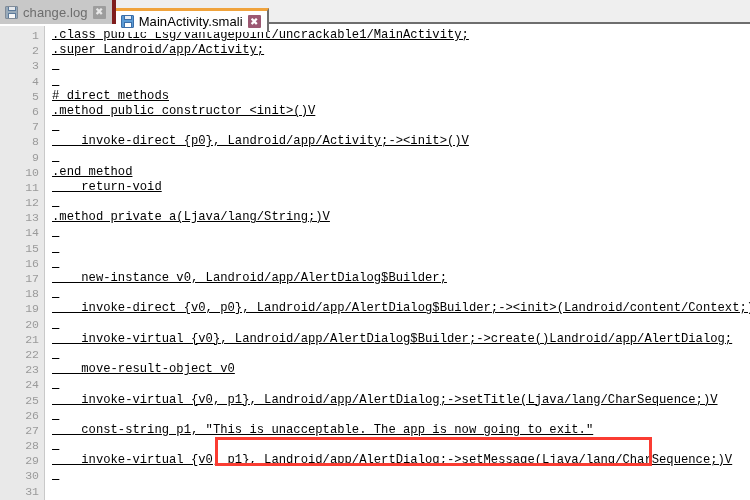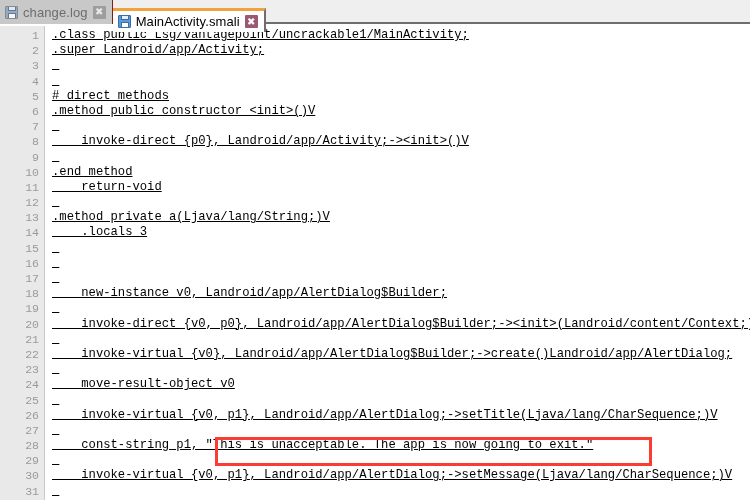--- a/index.html
+++ b/index.html
@@ -42,21 +42,21 @@
     font-family: "Liberation Sans", sans-serif;
     font-size: 13px;
     position: relative;
     user-select: none;
     white-space: nowrap;
   }
 
   .tab.inactive {
     background: #c8c8c8;
     color: #6d6d6d;
-    border-right: 1px solid #7f1d1d;
+    border-right: 4px solid #7f1d1d;
   }
 
   .tab.active {
     background: #ffffff;
     color: #000000;
     border-top: 3px solid #f0a33c;
     border-right: 2px solid #6e6e6e;
     margin-top: 8px;
     z-index: 3;
   }
@@ -280,21 +280,20 @@
           <div class="codeline">&nbsp;</div>
           <div class="codeline"># direct methods</div>
           <div class="codeline">.method public constructor &lt;init&gt;()V</div>
           <div class="codeline">&nbsp;</div>
           <div class="codeline">    invoke-direct {p0}, Landroid/app/Activity;-&gt;&lt;init&gt;()V</div>
           <div class="codeline">&nbsp;</div>
           <div class="codeline">.end method</div>
           <div class="codeline">    return-void</div>
           <div class="codeline">&nbsp;</div>
           <div class="codeline">.method private a(Ljava/lang/String;)V</div>
-          <div class="codeline">    .locals 3</div>
           <div class="codeline">&nbsp;</div>
           <div class="codeline">&nbsp;</div>
           <div class="codeline">&nbsp;</div>
           <div class="codeline">    new-instance v0, Landroid/app/AlertDialog$Builder;</div>
           <div class="codeline">&nbsp;</div>
           <div class="codeline">    invoke-direct {v0, p0}, Landroid/app/AlertDialog$Builder;-&gt;&lt;init&gt;(Landroid/content/Context;)V</div>
           <div class="codeline">&nbsp;</div>
           <div class="codeline">    invoke-virtual {v0}, Landroid/app/AlertDialog$Builder;-&gt;create()Landroid/app/AlertDialog;</div>
           <div class="codeline">&nbsp;</div>
           <div class="codeline">    move-result-object v0</div>

